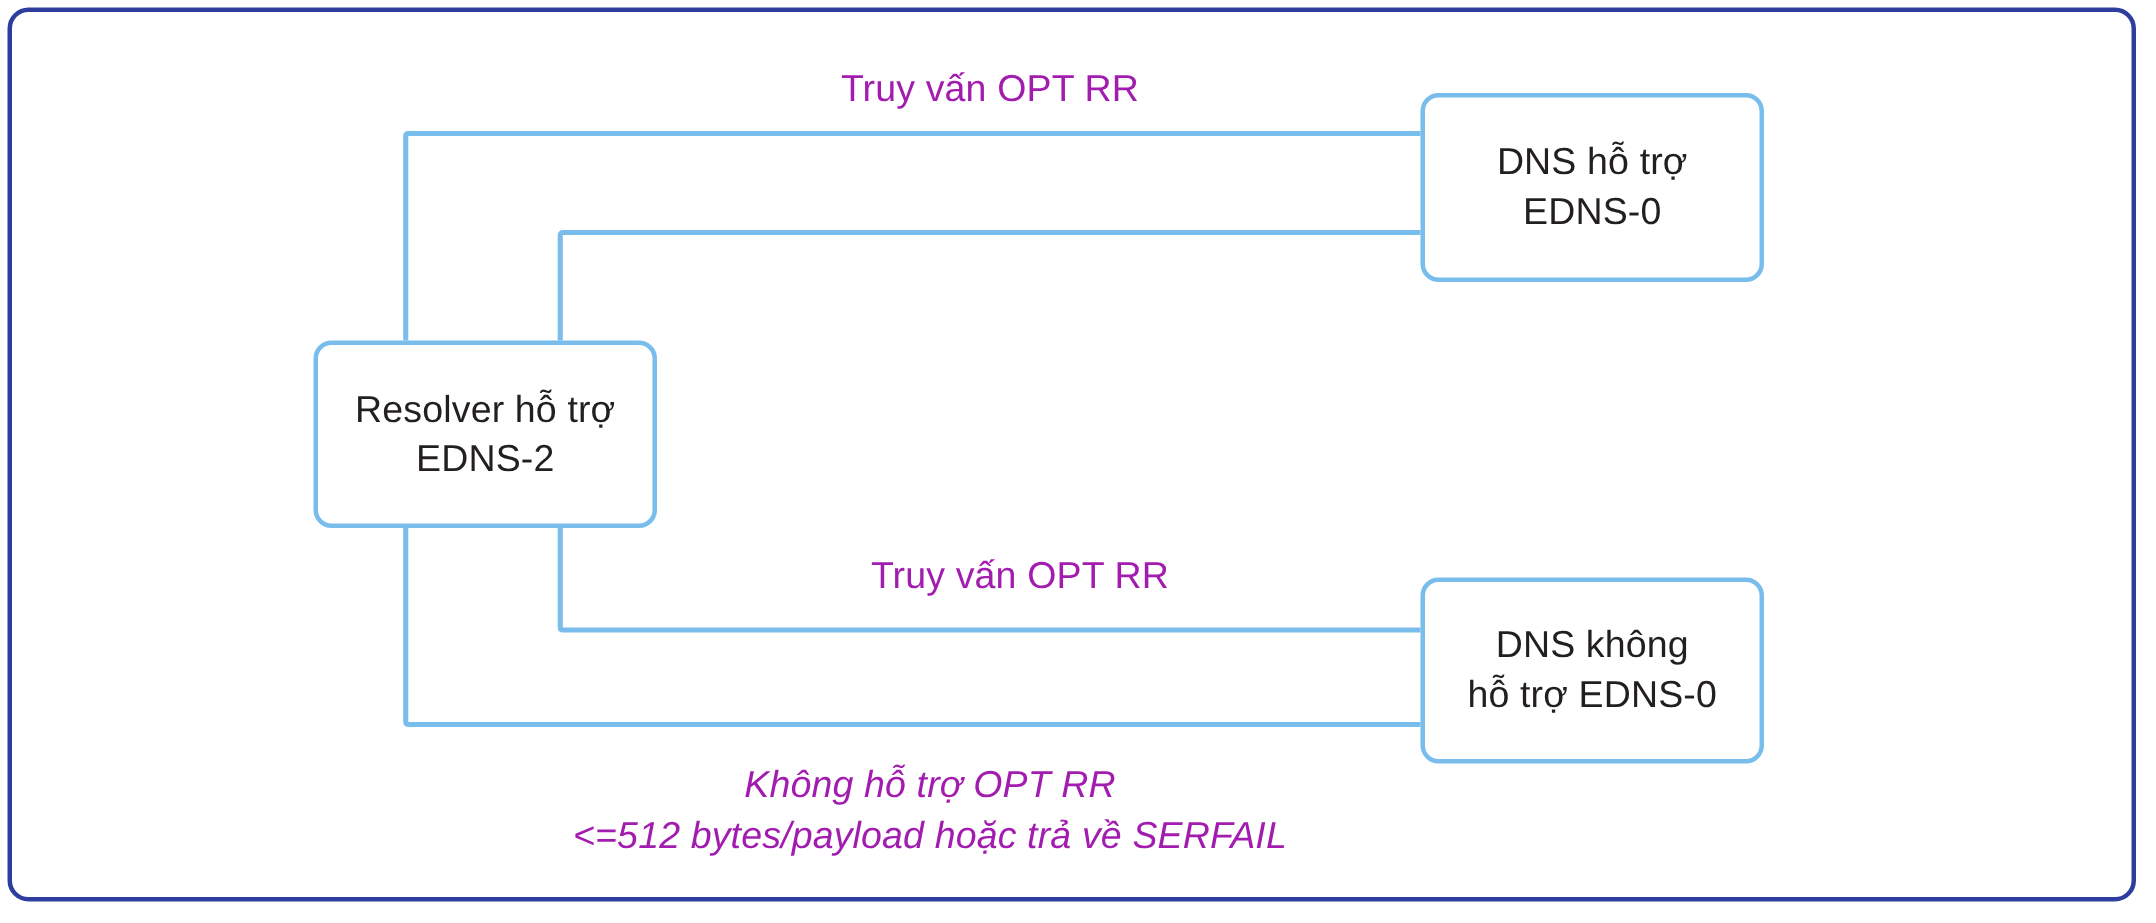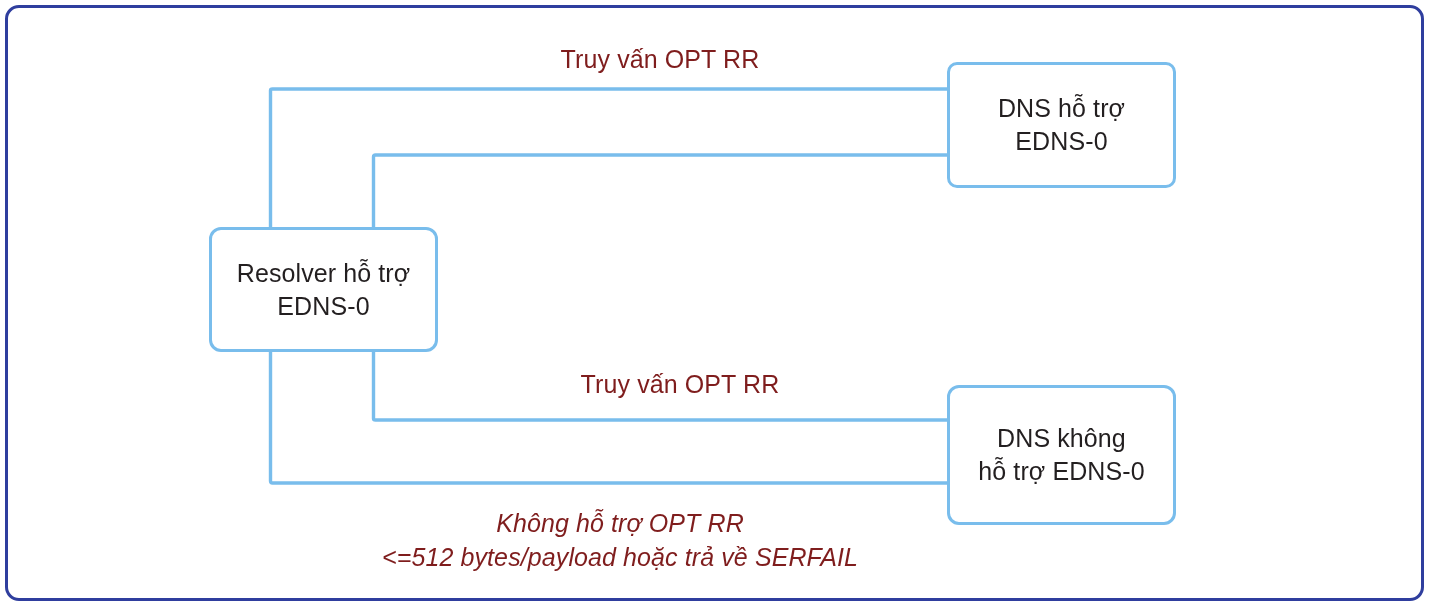--- a/index.html
+++ b/index.html
@@ -54,31 +54,30 @@
     left: 209px;
     top: 227px;
     width: 229px;
     height: 125px;
   }
   #node-dns-supported {
     left: 947px;
     top: 62px;
     width: 229px;
     height: 126px;
-    border-radius: 10px;
   }
   #node-dns-unsupported {
     left: 947px;
     top: 385px;
     width: 229px;
-    height: 140px;
+    height: 124px;
   }
   .edge-label {
     position: absolute;
-    color: #7f1d1d;
+    color: #a21caf;
     font-size: 25px;
     line-height: 1.34;
     letter-spacing: 0.1px;
     text-align: center;
     white-space: pre-line;
     background: transparent;
   }
   #label-query-top {
     left: 430px;
     top: 43px;
@@ -115,21 +114,21 @@
 
       <path d="M947 155 L375.5 155 Q373.5 155 373.5 157 L373.5 227"></path>
 
       <path d="M373.5 352 L373.5 418.5 Q373.5 420 375.5 420 L947 420"></path>
 
       <path d="M947 483 L272.5 483 Q270.5 483 270.5 481 L270.5 352"></path>
     </g>
   </svg>
 
   <div class="node" id="node-resolver">Resolver hỗ trợ
-EDNS-0</div>
+EDNS-2</div>
 
   <div class="node" id="node-dns-supported">DNS hỗ trợ
 EDNS-0</div>
 
   <div class="node" id="node-dns-unsupported">DNS không
 hỗ trợ EDNS-0</div>
 
   <div class="edge-label" id="label-query-top">Truy vấn OPT RR</div>
 
 

